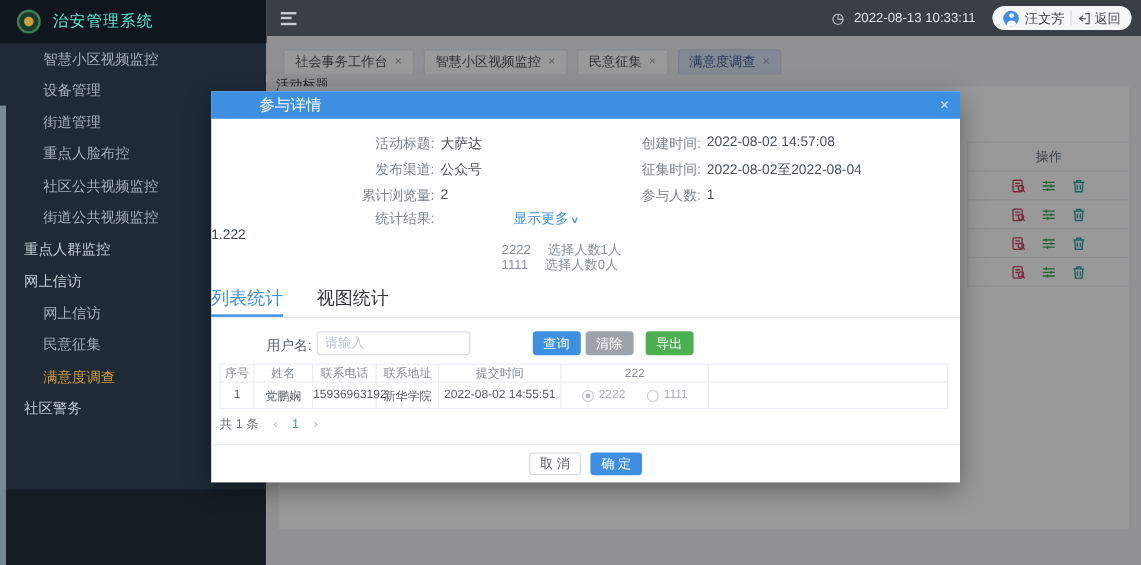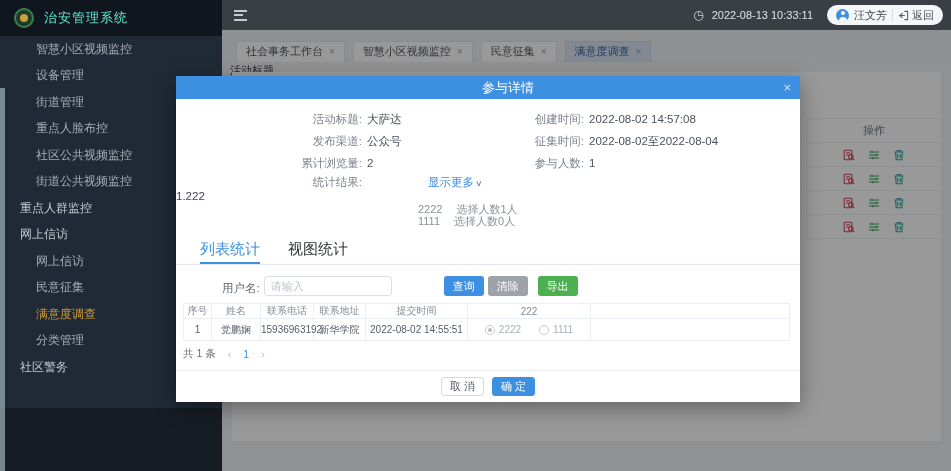--- a/index.html
+++ b/index.html
@@ -51,36 +51,36 @@
   .bg-thead { font-size:11px; color:#6b7280; }
   .op-icon { width:12px; height:12px; display:block; }
   .op-view { color:#c9475d; } .op-stat { color:#34a853; } .op-del { color:#26a2a2; }
 
   
   .overlay { position:absolute; left:222px; top:30px; width:729px; height:441px; background:rgba(0,0,0,.40); z-index:5; }
 
   
   .modal { position:absolute; left:176px; top:76px; width:624px; height:326px; background:#fff; z-index:10; box-shadow:0 6px 20px rgba(0,0,0,.35); }
   .modal-header { height:23px; background:#3d8fe2; position:relative; }
-  .modal-title { text-align:center; color:#fff; font-size:13px; line-height:23px;margin-left:40px; }
+  .modal-title { color:#fff; font-size:13px; line-height:23px;margin-left:40px; }
   .modal-close { position:absolute; right:9px; top:0; line-height:23px; color:#d5e6fa; font-size:13px; cursor:pointer; }
 
   .dg { padding:9px 0 0 76px; font-size:11.5px; }
   .drow { height:22px; display:flex; align-items:center; }
   .drow4 { height:16px; }
   .dl { width:110px; text-align:right; color:#7d838c; flex:none; }
   .dv { width:160px; margin-left:5px; color:#4a515a; flex:none; }
   .dl2 { width:57px; text-align:right; color:#7d838c; flex:none; }
   .dv2 { margin-left:5px; color:#4a515a; }
   .more-link { color:#3d8fe2; margin-left:66px; cursor:pointer; font-size:11.5px; }
   .more-caret { font-size:8px; transform:scaleX(1.3); display:inline-block; margin-left:2px; }
   .stat-q { font-size:11.5px; color:#3f4650; height:13px; line-height:13px; }
   .stat-opt { padding-left:242px; font-size:11px; color:#8a9099; height:12px; line-height:12px; display:flex; gap:14px; }
 
-  .mtabs { margin-top:8px; height:30px; border-bottom:1px solid #e4e7ed; display:flex; gap:28px; padding-left:24px; }
+  .mtabs { margin-top:8px; height:30px; border-bottom:1px solid #e4e7ed; display:flex; gap:28px; }
   .mtab { font-size:15px; color:#303338; line-height:28px; cursor:pointer; }
   .mtab.active { color:#3d8fe2; border-bottom:2px solid #3d8fe2; }
 
   .filter-row { margin:9px 0 0 46px; height:22px; display:flex; align-items:flex-end; font-size:11.5px; }
   .f-label { color:#5a6168; }
   .f-input { width:128px; height:20px; border:1px solid #dcdfe6; border-radius:3px; margin-left:4px; padding:0 6px; font-size:11px; color:#4a515a; font-family:inherit; }
   .f-input::placeholder { color:#bfc4cc; }
   .f-btns { margin-left:52px; display:flex; gap:4px; }
   .btn { height:20px; padding:0 9px; font-size:11px; color:#fff; border:none; border-radius:3px; cursor:pointer; font-family:inherit; }
   .btn-search { background:#3d8fe2; }
@@ -139,23 +139,20 @@
         <span class="chev">∧</span>
       </div>
     <div class="m-item sub">
         <span>网上信访</span>
       </div>
     <div class="m-item sub">
         <span>民意征集</span>
       </div>
     <div class="m-item sub active">
         <span>满意度调查</span>
-      </div>
-    <div class="m-item sub">
-        <span>分类管理</span>
       </div>
     <div class="m-item group">
         <span>社区警务</span>
         <span class="chev">∨</span>
       </div>
   </div>
 </div>
 <div class="left-strip"></div>
 
 <div class="topbar">

